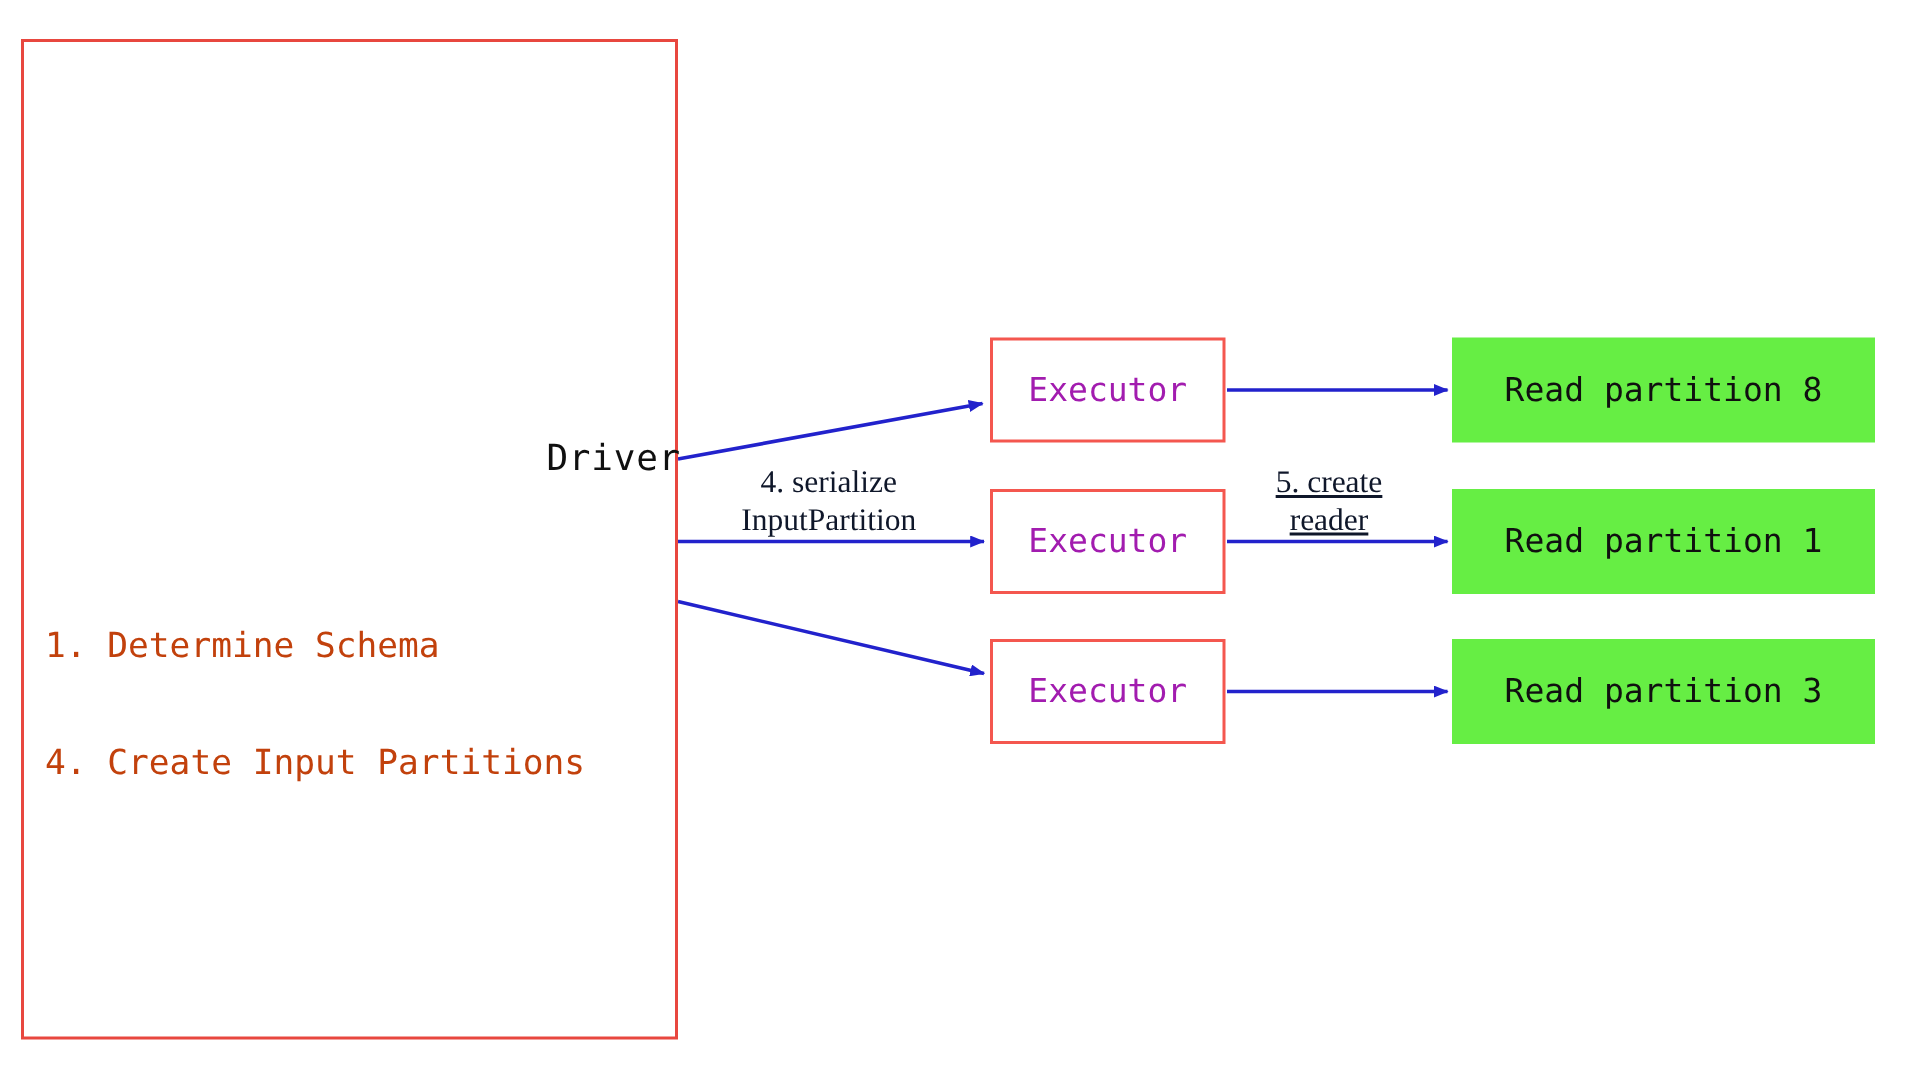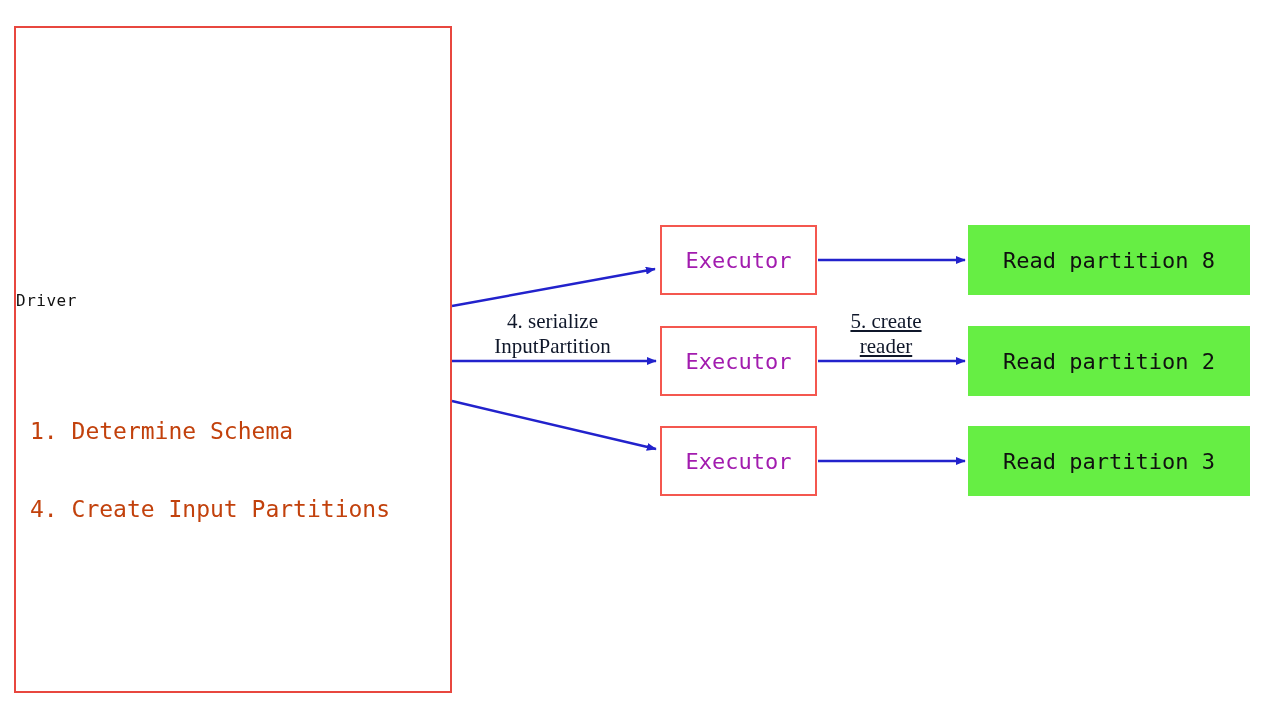--- a/index.html
+++ b/index.html
@@ -33,23 +33,23 @@
     height: 667px;
     box-sizing: border-box;
     border: 2px solid #e8473f;
     background: #ffffff;
   }
   .driver-title {
     position: absolute;
     left: 0;
     top: 263px;
     width: 438px;
-    text-align: left;
+    text-align: right;
     font-family: "DejaVu Sans Mono", "Liberation Mono", monospace;
-    font-size: 16px;
+    font-size: 24px;
     color: #101010;
     letter-spacing: 0.5px;
   }
   .driver-steps {
     position: absolute;
     left: 14px;
     top: 338px;
     width: 420px;
     font-family: "DejaVu Sans Mono", "Liberation Mono", monospace;
     font-size: 23px;
@@ -162,21 +162,21 @@
     <span class="executor-label">Executor</span>
   </div>
   <div id="executor-2" class="executor-box">
     <span class="executor-label">Executor</span>
   </div>
 
   <div id="partition-0" class="partition-box">
     <span class="partition-label">Read partition 8</span>
   </div>
   <div id="partition-1" class="partition-box">
-    <span class="partition-label">Read partition 2</span>
+    <span class="partition-label">Read partition 1</span>
   </div>
   <div id="partition-2" class="partition-box">
     <span class="partition-label">Read partition 3</span>
   </div>
 
   <div id="label-serialize" class="edge-label">
     <div>4. serialize</div>
     <div>InputPartition</div>
   </div>
   <div id="label-create-reader" class="edge-label">

